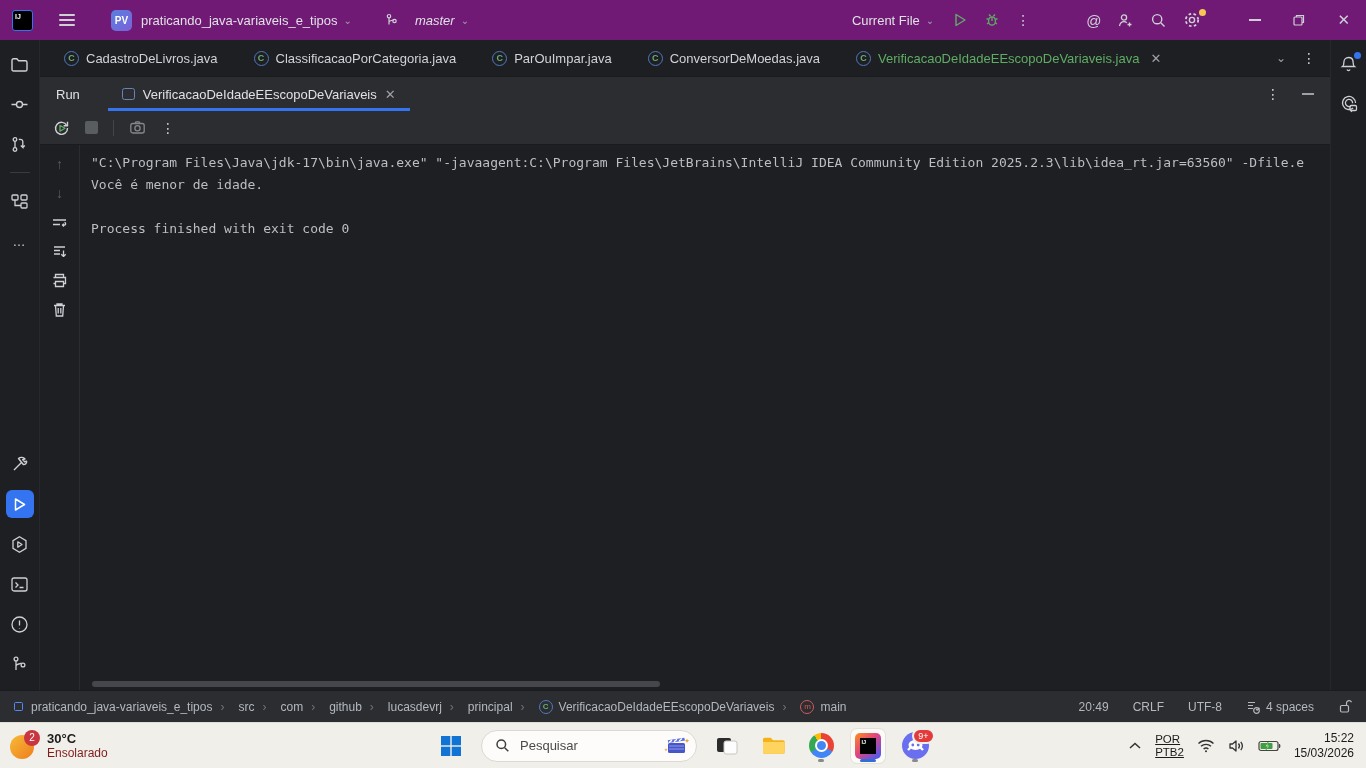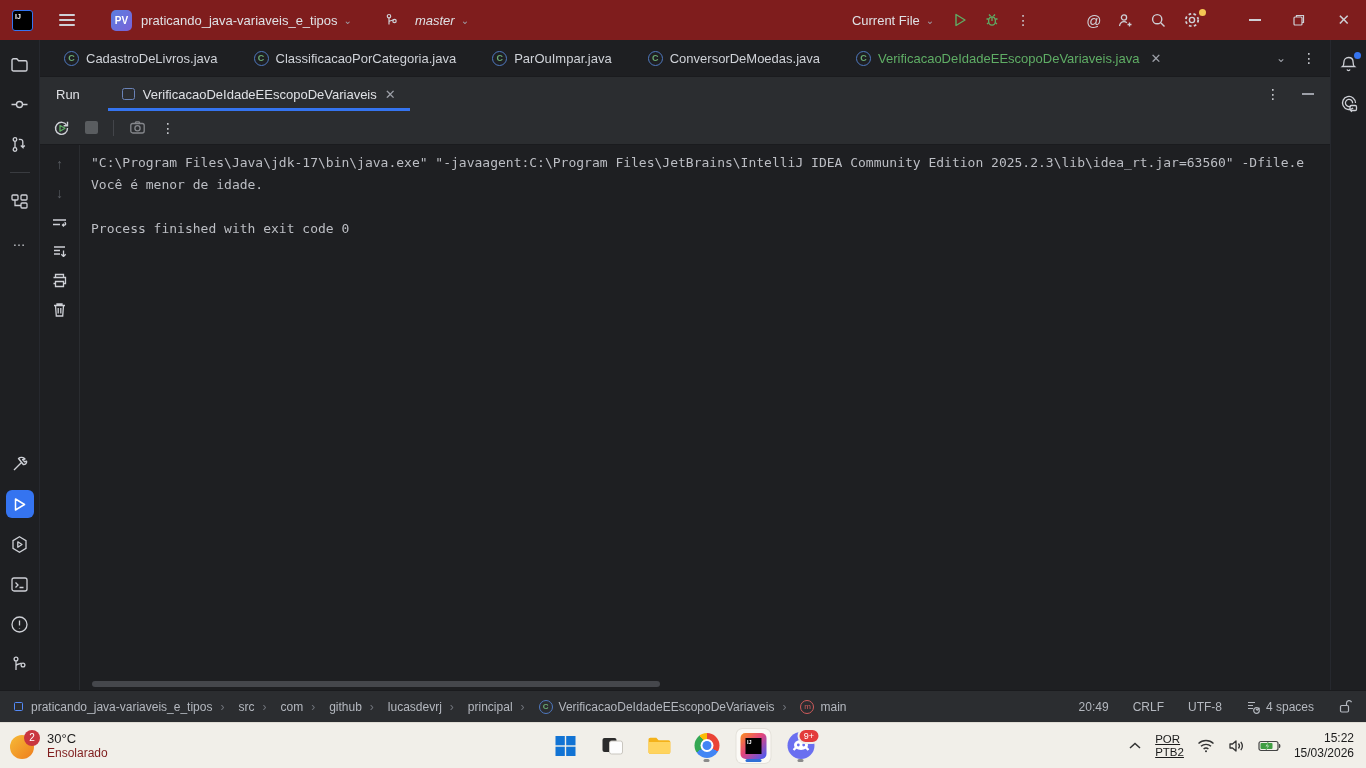--- a/index.html
+++ b/index.html
@@ -1,21 +1,21 @@
 <!DOCTYPE html>
 <html><head>
 <meta charset="utf-8">
 <style>
   * { margin:0; padding:0; box-sizing:border-box; }
   html,body { width:1366px; height:768px; overflow:hidden; }
   body { background:#1e1f22; font-family:"Liberation Sans","DejaVu Sans",sans-serif; font-size:13px; color:#bcbec4; }
   svg { display:block; }
 
   
-  .titlebar { height:40px; display:flex; align-items:center; background:#7f1d1d; }
+  .titlebar { height:40px; display:flex; align-items:center; background:#701a75; }
   .tb-logo { width:21px; height:21px; margin-left:12px; background:#000; border:1px solid #3574f0; border-radius:3px; color:#fff; font-size:7px; font-weight:bold; display:flex; align-items:flex-start; padding:2px; }
   .tb-burger { margin-left:20px; display:flex; flex-direction:column; gap:3.5px; padding:6px; }
   .tb-burger i { width:16px; height:1.7px; background:#ced0d6; border-radius:1px; }
   .proj-badge { width:21px; height:21px; border-radius:5px; margin-left:30px; background:linear-gradient(135deg,#5a7fe0,#7a62d8); color:#fff; font-size:10px; font-weight:bold; display:flex; align-items:center; justify-content:center; }
   .tb-text { color:#dfe1e5; margin-left:9px; }
   .chev { color:#9da0a8; font-size:10px; margin-left:6px; }
   .branch-group { display:flex; align-items:center; margin-left:32px;font-style:italic; }
   .tb-right { margin-left:auto; display:flex; align-items:center;justify-content:space-between; }
   .tb-btn { display:flex; align-items:center; justify-content:center; padding:5px 8px; border-radius:4px; }
   .runcfg { color:#dfe1e5; display:flex; align-items:center; margin-right:10px; }
@@ -70,21 +70,21 @@
   .method-icon { width:14px; height:14px; border-radius:50%; border:1.5px solid #d05b5b; color:#d05b5b; font-size:8px; display:flex; align-items:center; justify-content:center; }
   .sb-right { margin-left:auto; display:flex; align-items:center; gap:24px; }
   .sb-item { display:flex; align-items:center; gap:6px; }
 
   
   .taskbar { height:46px; background:#f1efe9; border-top:1px solid #e0ddd5; display:flex; align-items:center; position:relative; color:#1c1c1c; }
   .weather { display:flex; align-items:center; gap:9px; padding-left:10px; }
   .sun-wrap { position:relative; width:28px; height:28px; }
   .sun { position:absolute; left:0; bottom:1px; width:24px; height:24px; border-radius:50%; background:linear-gradient(135deg,#f6bb37,#ee7d1e); }
   .wbadge { position:absolute; top:-2px; right:-2px; width:16px; height:16px; border-radius:50%; background:#c9363f; color:#fff; font-size:10px; display:flex; align-items:center; justify-content:center; }
-  .wtemp { font-size:13px; color:#1c1c1c; }
+  .wtemp { font-size:13px; color:#1c1c1c;font-weight:bold; }
   .wcond { font-size:12px; color:#7f1d1d; }
   .tb-center { position:absolute; left:50%; transform:translateX(-50%); display:flex; align-items:center; gap:13px; height:100%; }
   .tk-icon { position:relative; width:34px; height:34px; display:flex; align-items:center; justify-content:center; border-radius:6px; }
   .tk-icon.ij-active { background:#fbfaf6; box-shadow:0 0 0 1px #e4e1da; }
   .indicator::after { content:""; position:absolute; bottom:1px; left:50%; transform:translateX(-50%); width:6px; height:3px; border-radius:2px; background:#8a8a8a; }
   .indicator.blue::after { width:16px; background:#2f6fd6; }
   .search-pill { display:flex; align-items:center; width:216px; height:32px; border-radius:16px; background:#fdfcfa; border:1px solid #dcd9d1; padding:0 6px 0 13px; }
   .search-pill .ph { color:#4a4a4a; margin-left:10px; flex:1; }
   .ij-tile { width:26px; height:26px; border-radius:5px; background:linear-gradient(135deg,#fc8f1d,#e3447c 45%,#3a5bff); display:flex; align-items:center; justify-content:center; }
   .ij-tile i { width:16px; height:16px; background:#000; color:#fff; font-style:normal; font-size:5.5px; font-weight:bold; padding:1.5px; }
@@ -425,20 +425,35 @@
 
   <div class="tb-center">
     <div class="tk-icon">
       <svg width="22" height="22" viewBox="0 0 22 22">
         <rect x="1" y="1" width="9.3" height="9.3" fill="#1173d4"></rect>
           <rect x="11.7" y="1" width="9.3" height="9.3" fill="#1173d4"></rect>
           <rect x="1" y="11.7" width="9.3" height="9.3" fill="#1173d4"></rect>
           <rect x="11.7" y="11.7" width="9.3" height="9.3" fill="#1173d4"></rect>
       </svg>
     </div>
+    <div class="search-pill">
+      <svg width="15" height="15" viewBox="0 0 15 15" fill="none" stroke="#3d3d3d" stroke-width="1.5">
+          <circle cx="6.3" cy="6.3" r="4.3"></circle>
+          <path d="M9.7 9.7 13.3 13.3"></path>
+        </svg>
+      <span class="ph">Pesquisar</span>
+      <svg width="26" height="22" viewBox="0 0 26 22">
+        <rect x="4" y="8" width="17" height="10" rx="1.5" fill="#4656c9"></rect>
+        <path d="M4.5 8 21 5.5l-.8-2.8L3.7 5.2Z" fill="#5a6ad8"></path>
+        <path d="M5 7.6l3-2.5M10 6.8l3-2.5M15 6l3-2.5" stroke="#fff" stroke-width="1.4"></path>
+        <path d="M5 11h15M5 14h15" stroke="#8e99e8" stroke-width="1"></path>
+        <path d="M23 3.5l.7 1.6 1.6.7-1.6.7-.7 1.6-.7-1.6-1.6-.7 1.6-.7Z" fill="#e8a33d"></path>
+        <path d="M2 13l.5 1.2 1.2.5-1.2.5L2 16.4l-.5-1.2L.3 14.7l1.2-.5Z" fill="#e8a33d"></path>
+      </svg>
+    </div>
     <div class="tk-icon">
       <svg width="24" height="24" viewBox="0 0 24 24">
         <rect x="2" y="4" width="14" height="14" rx="2" fill="#2b2b2b"></rect>
           <rect x="9" y="7" width="13" height="13" rx="2" fill="#fdfdfd" stroke="#c9c6bf"></rect>
       </svg>
     </div>
     <div class="tk-icon">
       <svg width="26" height="26" viewBox="0 0 26 26">
         <path d="M2 6.5c0-1 .8-1.8 1.8-1.8h6l2.3 2.5H22c1 0 1.8.8 1.8 1.8v10c0 1-.8 1.8-1.8 1.8H3.8c-1 0-1.8-.8-1.8-1.8Z" fill="#f4b21a"></path>
         <path d="M2 9h21.8v9.9c0 1-.8 1.8-1.8 1.8H3.8c-1 0-1.8-.8-1.8-1.8Z" fill="#ffd45e"></path>

